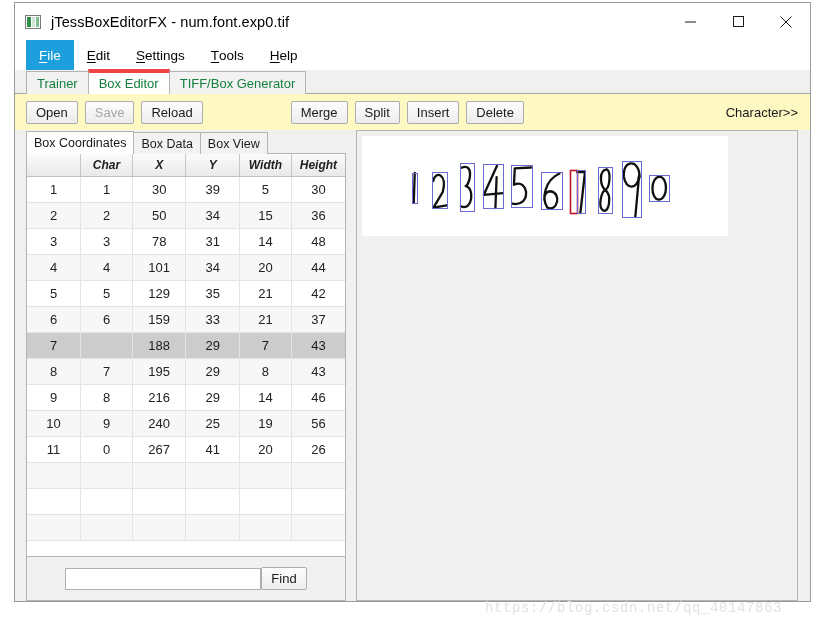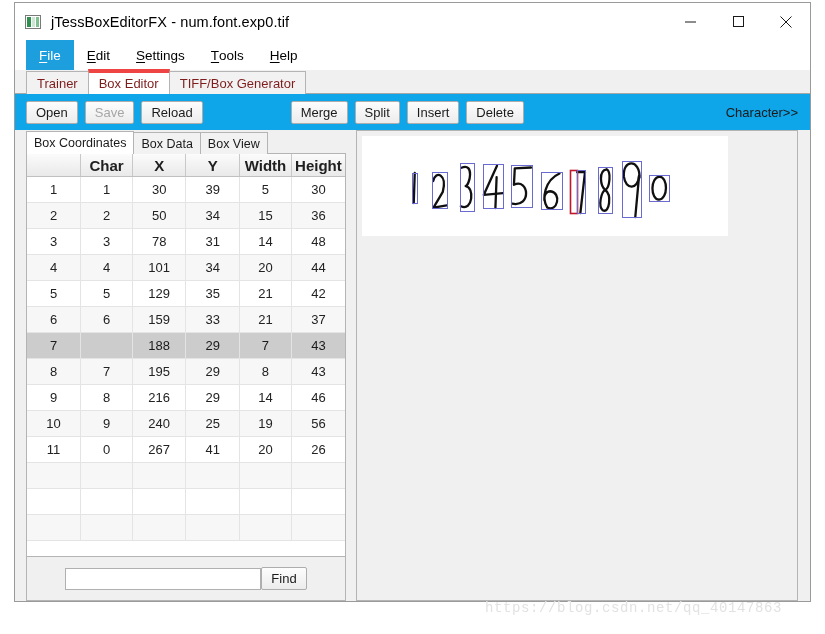--- a/index.html
+++ b/index.html
@@ -115,41 +115,41 @@
     left: 0; right: 0; bottom: 0;
     height: 1px;
     background: #a6a6a6;
   }
   .tab {
     height: 23px;
     padding: 0 10px;
     display: flex;
     align-items: center;
     font-size: 13px;
-    color: #7f1d1d;
+    color: #15803d;
     background: #f2f2f2;
     border: 1px solid #b4b4b4;
     border-bottom: none;
     box-sizing: border-box;
     position: relative;
     z-index: 1;
     margin-right: -1px;
     white-space: nowrap;
   }
   .tab.selected {
     background: #ffffff;
     border-top: 4px solid #ef4444;
     height: 25px;
     z-index: 3;
   }
 
   
   .toolbar {
     height: 36px;
-    background: #0ea5e9;
+    background: #fef9c3;
     display: flex;
     align-items: center;
     padding: 0 12px 0 11px;
     box-sizing: border-box;
     flex: 0 0 auto;
   }
   .btn {
     height: 23px;
     min-width: 42px;
     padding: 0 9px;
@@ -244,22 +244,23 @@
     width: 100%;
     font-size: 13px;
   }
   table.grid th {
     height: 22px;
     background: linear-gradient(#fbfbfb, #e9e9e9);
     border-right: 1px solid #c8c8c8;
     border-bottom: 1px solid #c0c0c0;
     font-weight: bold;
     color: #202020;
-    font-size: 15px;
+    font-size: 12px;
     padding: 0;
+    font-style: italic;
   }
   table.grid th:last-child { border-right: none; }
   table.grid td {
     height: 25px;
     border-right: 1px solid #e4e4e4;
     border-bottom: 1px solid #e4e4e4;
     text-align: center;
     color: #222222;
     padding: 0;
     overflow: hidden;

